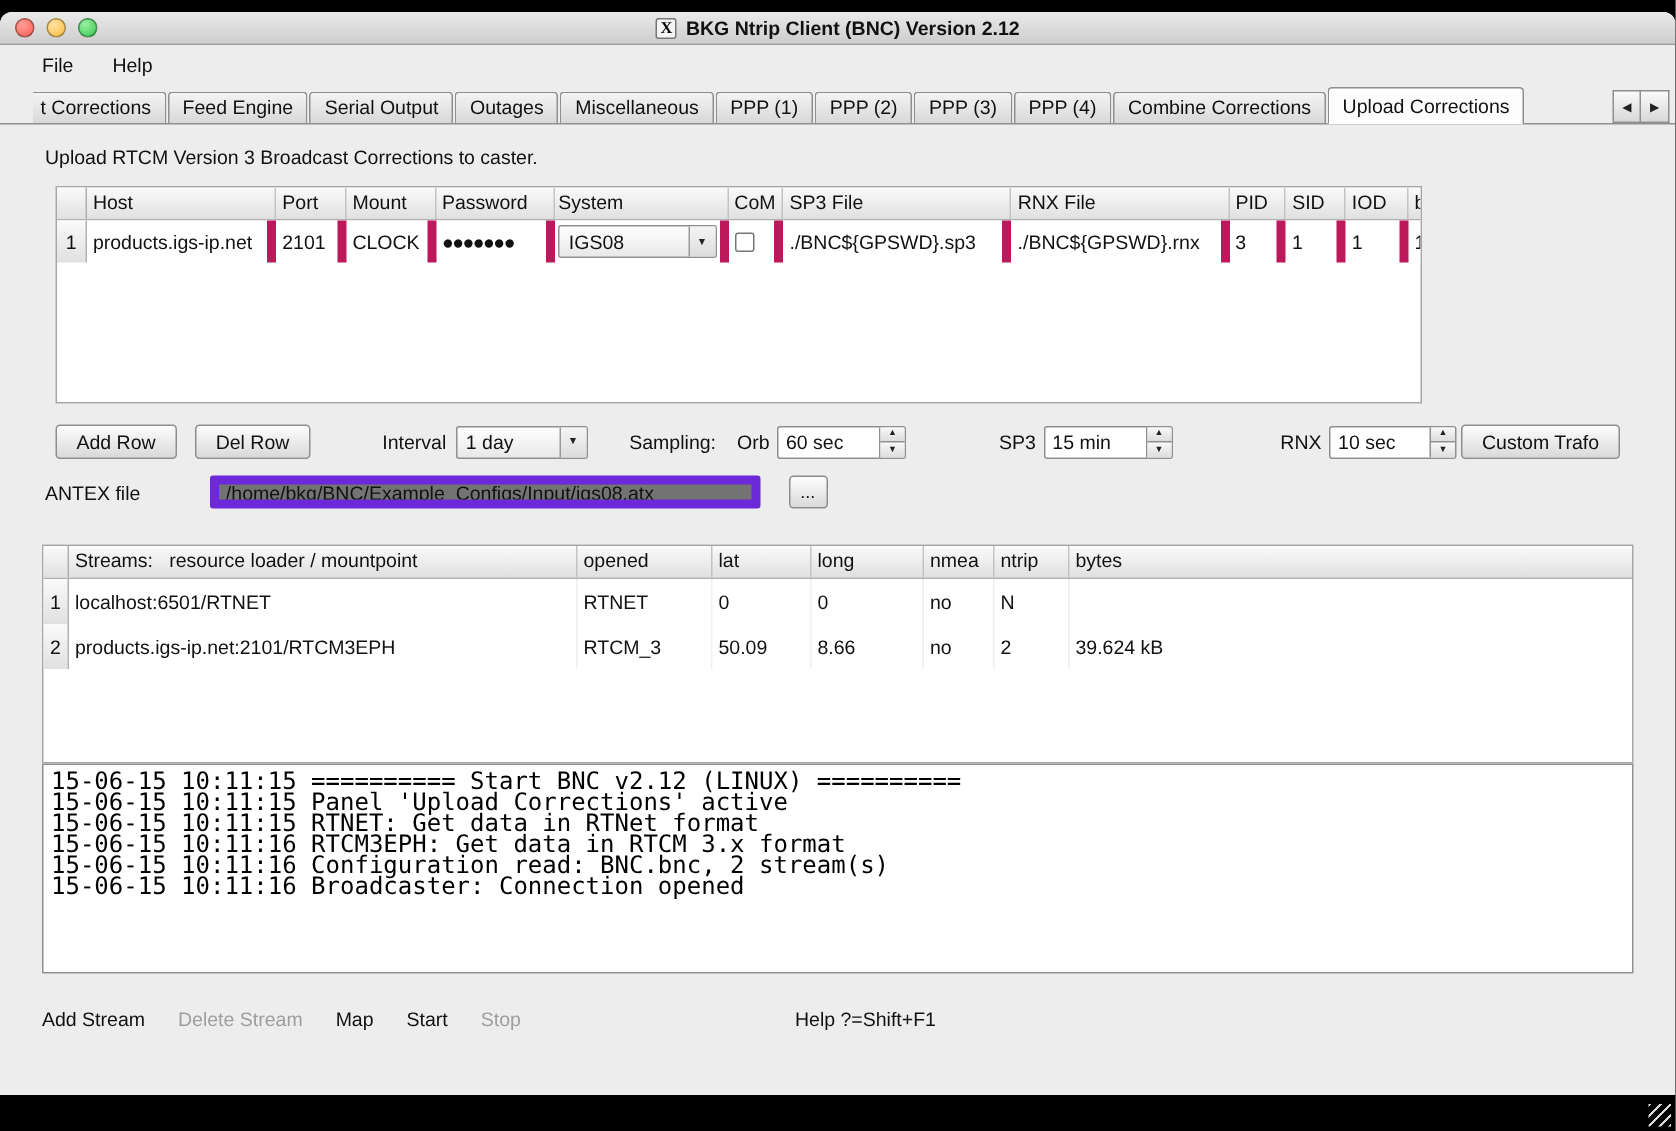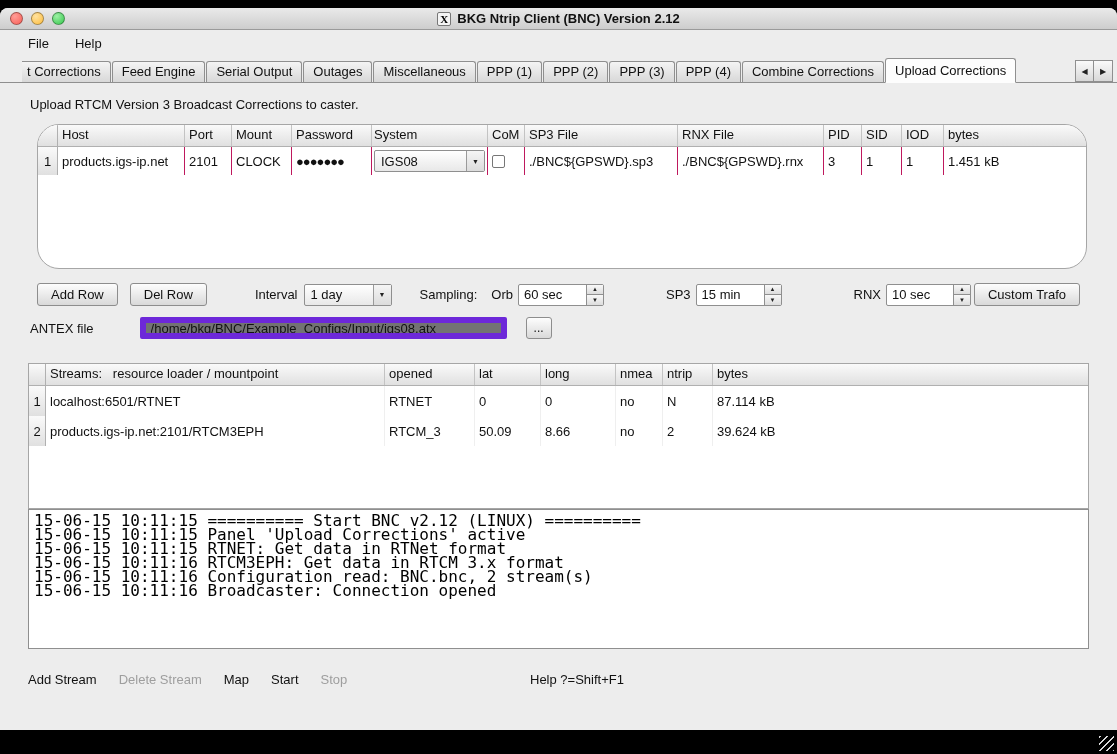--- a/index.html
+++ b/index.html
@@ -35,27 +35,27 @@
                 margin-bottom:-1px; border-bottom:1px solid #fdfdfd; }
   .tab-scrollers { margin-left:auto; display:flex; }
   .tab-scroll-btn { width:19px; height:22px; border:1px solid #8f8f8f; background:linear-gradient(#fafafa,#d8d8d8);
                     display:flex; align-items:center; justify-content:center; font-size:8px; color:#222; }
   .tab-scroll-btn + .tab-scroll-btn { border-left:none; }
 
   
   .desc { margin:14px 0 12px 30px; font-size:13px; color:#111; }
 
   .grid-table { background:#fff; border:1px solid #a6a6a6; overflow:hidden; }
-  .upload-table { margin-left:37px; width:1050px; height:145px;border-radius:22px; }
+  .upload-table { margin-left:37px; width:911px; height:145px; }
   .g-head { display:flex; height:22px; background:linear-gradient(#fafafa,#e0e0e0); border-bottom:1px solid #b0b0b0; }
   .g-head .hc { font-size:13px; color:#111; padding:2px 4px; border-right:1px solid #c3c3c3;
                 overflow:hidden; white-space:nowrap; }
   .g-row { display:flex; background:#fff; align-items:center; }
   .upload-table .g-row { height:28px; }
-  .g-row .c { font-size:13px; color:#111; padding:2px 4px; border-right:1px solid #be185d;
+  .g-row .c { font-size:13px; color:#111; padding:2px 4px; border-right:6px solid #be185d;
               overflow:hidden; white-space:nowrap; height:100%; display:flex; align-items:center; }
   .rowhdr { background:linear-gradient(#fafafa,#e0e0e0); border-right:1px solid #b0b0b0 !important;
             justify-content:center; display:flex; align-items:center; font-size:13px; color:#111; height:100%; }
 
   
   .u-idx{width:20px;} .u-host{width:127px;} .u-port{width:47px;} .u-mount{width:60px;}
   .u-pw{width:80px; letter-spacing:-1px; font-size:11px;} .u-sys{width:116px; padding:2px 2px !important;}
   .u-com{width:37px; justify-content:center;} .u-sp3{width:153px;} .u-rnx{width:146px;}
   .u-pid{width:38px;} .u-sid{width:40px;} .u-iod{width:42px;} .u-bytes{flex:1; border-right:none !important;}
 
@@ -248,21 +248,20 @@
         <span class="hc s-bytes">bytes</span>
       </div>
       <div class="g-row">
         <span class="c rowhdr s-idx">1</span>
         <span class="c s-mount">localhost:6501/RTNET</span>
         <span class="c s-dec">RTNET</span>
         <span class="c s-lat">0</span>
         <span class="c s-long">0</span>
         <span class="c s-nmea">no</span>
         <span class="c s-ntrip">N</span>
-        <span class="c s-bytes">87.114 kB</span>
       </div>
       <div class="g-row">
         <span class="c rowhdr s-idx">2</span>
         <span class="c s-mount">products.igs-ip.net:2101/RTCM3EPH</span>
         <span class="c s-dec">RTCM_3</span>
         <span class="c s-lat">50.09</span>
         <span class="c s-long">8.66</span>
         <span class="c s-nmea">no</span>
         <span class="c s-ntrip">2</span>
         <span class="c s-bytes">39.624 kB</span>

